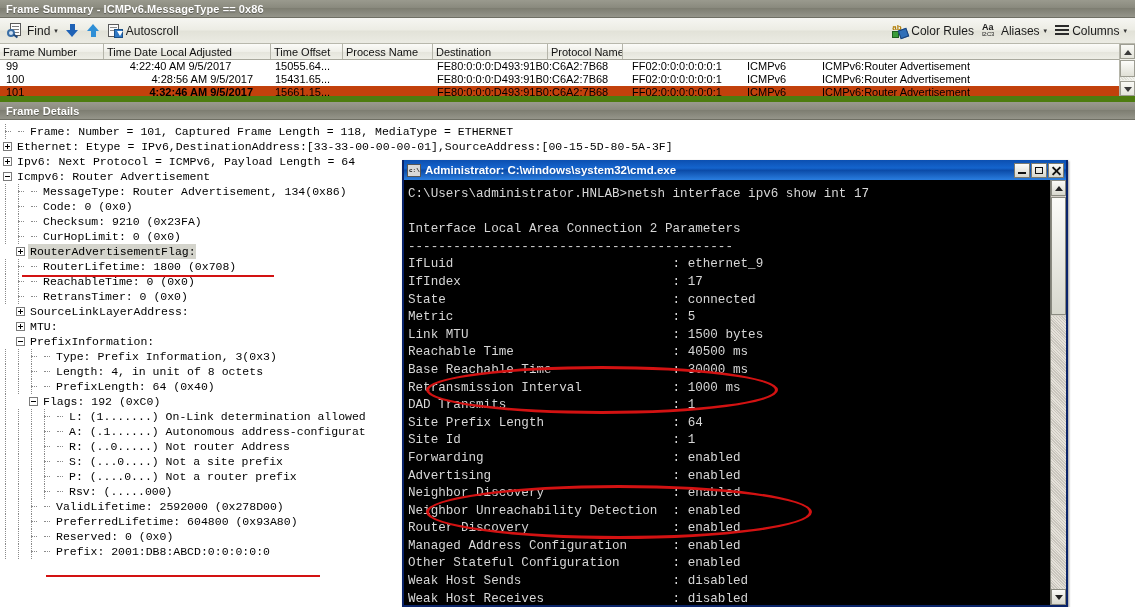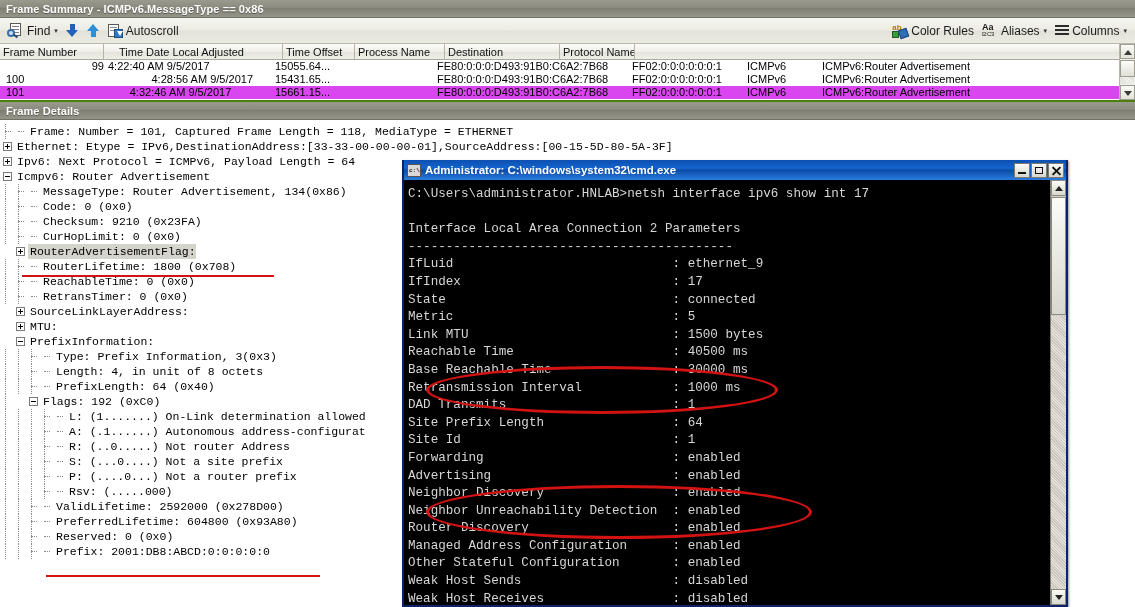--- a/index.html
+++ b/index.html
@@ -130,21 +130,21 @@
   .ic-columns { width: 14px; height: 12px; }
   .ic-columns i {
     position: absolute; left: 0; width: 14px; height: 2px; background: #2b2b2b;
     display: block;
   }
 
   
   .grid-wrap {
     position: relative;
     height: 58px;
-    border-bottom: 2px solid #4d7c0f;
+    border-bottom: 6px solid #4d7c0f;
     background: #ffffff;
     overflow: hidden;
   }
   .grid-head {
     display: flex;
     height: 16px;
     background: linear-gradient(to bottom, #fbfbf8 0%, #efefe8 50%, #e4e4db 51%, #eeeee6 100%);
     border-bottom: 1px solid #a9a99e;
     font-size: 11px;
   }
@@ -152,21 +152,21 @@
     border-right: 1px solid #b5b5aa;
     padding: 1px 3px;
     line-height: 14px;
     color: #111;
     overflow: hidden;
     white-space: nowrap;
     background: linear-gradient(to bottom, #fbfbf8 0%, #efefe8 50%, #e4e4db 51%, #eeeee6 100%);
   }
   .grid-body { font-size: 11px; }
   .grow { display: flex; height: 13px; line-height: 13px; }
-  .grow.sel { background: #d946ef; }
+  .grow.sel { background: #c2410c; }
   .gc { overflow: hidden; white-space: nowrap; padding-left: 4px; color: #000; }
   .gc.num { padding-left: 6px; }
 
   .vscroll {
     position: absolute; right: 0; top: 0; width: 16px; bottom: 0;
     background: #f0f0ea; border-left: 1px solid #b5b5aa;
   }
   .vscroll .btn {
     height: 15px; width: 15px;
     background: linear-gradient(to bottom, #fafaf6, #e3e3da);
@@ -397,50 +397,50 @@
           <i style="top:8px"></i>
       </span>
       <span>Columns</span>
       <span class="tb-caret">▾</span>
     </div>
   </div>
 
   <div class="grid-wrap">
     <div class="grid-head" id="grid-head">
         <div class="gh" style="width: 104px;">Frame Number</div>
-        <div class="gh" style="width: 167px; margin-left: 12px;">Time Date Local Adjusted</div>
+        <div class="gh" style="width: 167px;">Time Date Local Adjusted</div>
         <div class="gh" style="width: 72px;">Time Offset</div>
         <div class="gh" style="width: 90px;">Process Name</div>
         <div class="gh" style="width: 115px;">Destination</div>
         <div class="gh" style="width: 75px;">Protocol Name</div>
       </div>
     <div class="grid-body" id="grid-body">
         <div class="grow">
-          <div class="gc num" style="width: 104px; text-align: right;">99</div>
-          <div class="gc" style="width: 167px; text-align: left; padding-right: 18px;">4:22:40 AM 9/5/2017</div>
+          <div class="gc num" style="width: 104px;">99</div>
+          <div class="gc" style="width: 167px; text-align: center; padding-right: 18px;">4:22:40 AM 9/5/2017</div>
           <div class="gc" style="width: 72px; padding-right: 18px;">15055.64...</div>
           <div class="gc" style="width: 90px;"></div>
           <div class="gc" style="width: 195px;">FE80:0:0:0:D493:91B0:C6A2:7B68</div>
           <div class="gc" style="width: 115px;">FF02:0:0:0:0:0:0:1</div>
           <div class="gc" style="width: 75px;">ICMPv6</div>
           <div class="gc" style="width: 301px;">ICMPv6:Router Advertisement</div>
         </div>
         <div class="grow">
           <div class="gc num" style="width: 104px;">100</div>
           <div class="gc" style="width: 167px; text-align: right; padding-right: 18px;">4:28:56 AM 9/5/2017</div>
           <div class="gc" style="width: 72px; text-align: right; padding-right: 18px;">15431.65...</div>
           <div class="gc" style="width: 90px;"></div>
           <div class="gc" style="width: 195px;">FE80:0:0:0:D493:91B0:C6A2:7B68</div>
           <div class="gc" style="width: 115px;">FF02:0:0:0:0:0:0:1</div>
           <div class="gc" style="width: 75px;">ICMPv6</div>
           <div class="gc" style="width: 301px;">ICMPv6:Router Advertisement</div>
         </div>
         <div class="grow sel">
           <div class="gc num" style="width: 104px;">101</div>
-          <div class="gc" style="width: 167px; text-align: center; padding-right: 18px;">4:32:46 AM 9/5/2017</div>
+          <div class="gc" style="width: 167px; text-align: right; padding-right: 18px; font-weight: bold;">4:32:46 AM 9/5/2017</div>
           <div class="gc" style="width: 72px; text-align: right; padding-right: 18px;">15661.15...</div>
           <div class="gc" style="width: 90px;"></div>
           <div class="gc" style="width: 195px;">FE80:0:0:0:D493:91B0:C6A2:7B68</div>
           <div class="gc" style="width: 115px;">FF02:0:0:0:0:0:0:1</div>
           <div class="gc" style="width: 75px;">ICMPv6</div>
           <div class="gc" style="width: 301px;">ICMPv6:Router Advertisement</div>
         </div>
       </div>
     <div class="vscroll">
       <div class="btn"></div>

